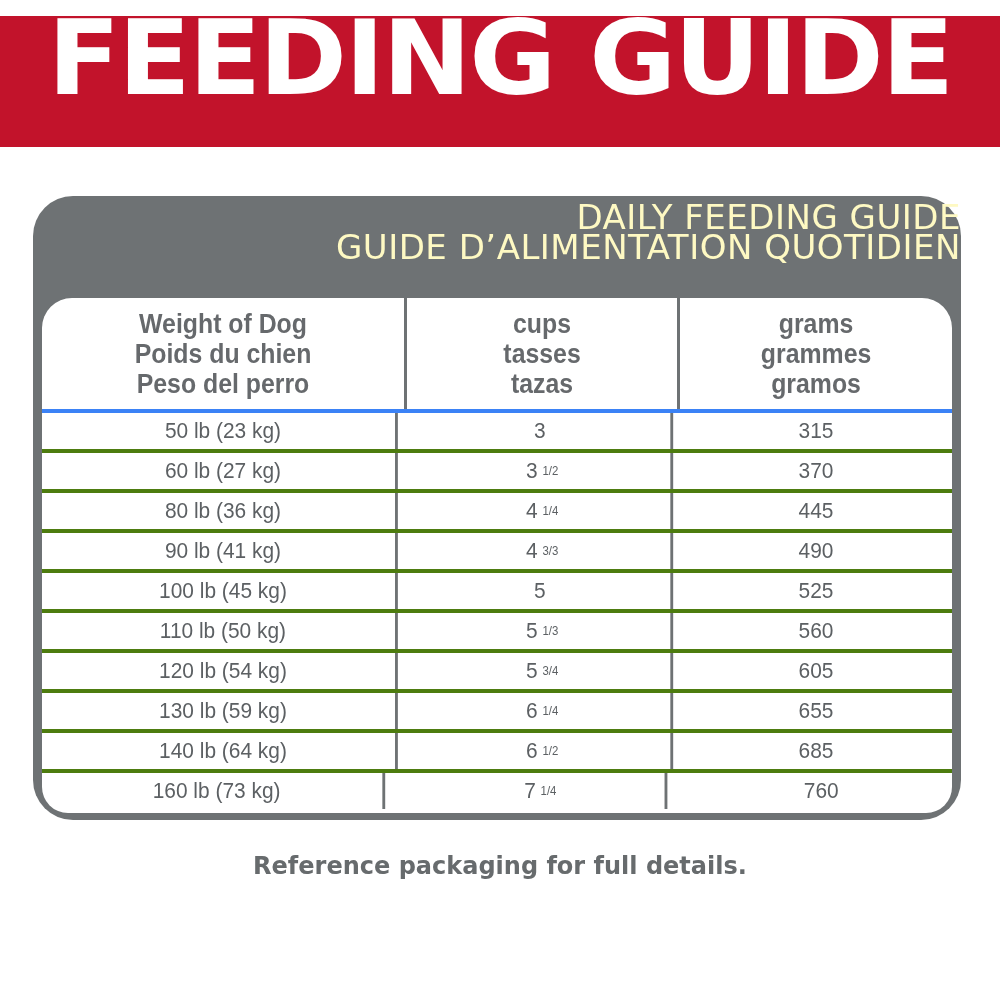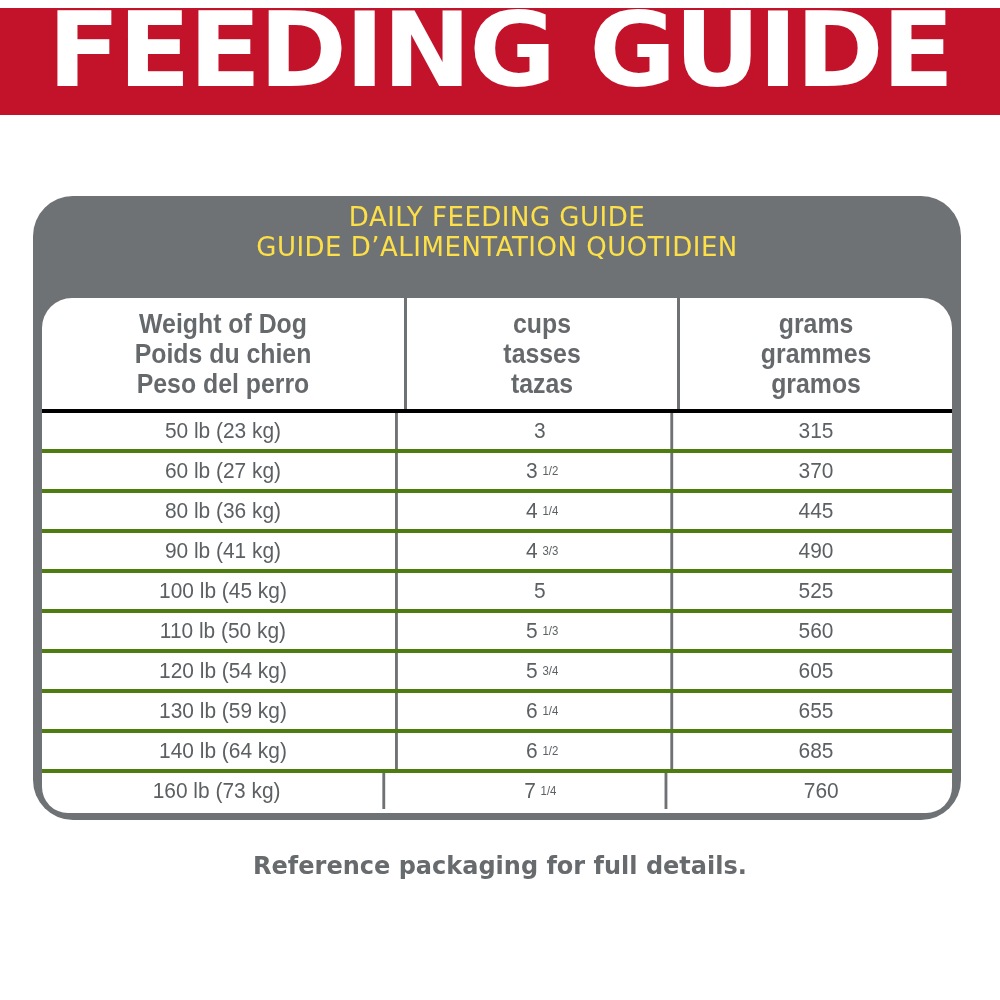--- a/index.html
+++ b/index.html
@@ -1,23 +1,23 @@
 <!DOCTYPE html>
 <html><head>
 <meta charset="utf-8">
 <style>
   html, body { margin:0; padding:0; }
   body { width:1000px; height:1000px; background:#ffffff; position:relative; overflow:hidden; font-family:"Liberation Sans", sans-serif; }
-  .banner { position:absolute; left:0; top:8px; width:1000px; height:107px; background:#c2132b; }
+  .banner { position:absolute; left:0; top:16px; width:1000px; height:131px; background:#c2132b; }
   .banner-title { position:absolute; left:0; top:-18px; width:1000px; text-align:center; color:#ffffff; font-family:"DejaVu Sans", sans-serif; font-weight:bold; font-size:104px; letter-spacing:-2px; line-height:120px; transform:scaleX(1.02); }
   .card { position:absolute; left:33px; top:196px; width:928px; height:624px; background:#6e7274; border-radius:40px; }
-  .card-heading { position:absolute; left:0; top:6px; width:928px; text-align:center; color:#fde047; font-family:"DejaVu Sans", sans-serif; font-size:26px; line-height:30px; letter-spacing:0.5px; }
+  .card-heading { position:absolute; left:0; top:6px; width:928px; text-align:right; color:#fef9c3; font-family:"DejaVu Sans", sans-serif; font-size:34px; line-height:30px; letter-spacing:0.5px; }
   .inner { position:absolute; left:9px; top:102px; width:910px; height:515px; background:#ffffff; border-radius:30px 30px 26px 26px; overflow:hidden; }
   .table { position:absolute; left:0; top:0; width:910px; }
-  .hdr-row { position:relative; height:111px; border-bottom:4px solid #000000; display:flex; }
+  .hdr-row { position:relative; height:111px; border-bottom:4px solid #3b82f6; display:flex; }
   .row { position:relative; height:36px; border-bottom:4px solid #4d7c0f; display:flex; }
   .row.last { border-bottom:none;gap:16px; }
   .cell { display:flex; align-items:center; justify-content:center; text-align:center; color:#5c6063; }
   .c1 { width:363px; border-right:3px solid #6e7274; }
   .c2 { width:271px; border-right:3px solid #6e7274; }
   .c3 { width:273px; }
   .hdr-cell { flex-direction:column; font-weight:bold; font-size:27px; line-height:30px; color:#66696c; transform:scaleX(0.92); }
   .hdr-cell span { display:block; }
   .data { font-size:22px; color:#5c6063; transform:scaleX(0.95); }
   .frac { font-size:12px; vertical-align:2px; margin-left:5px; }

